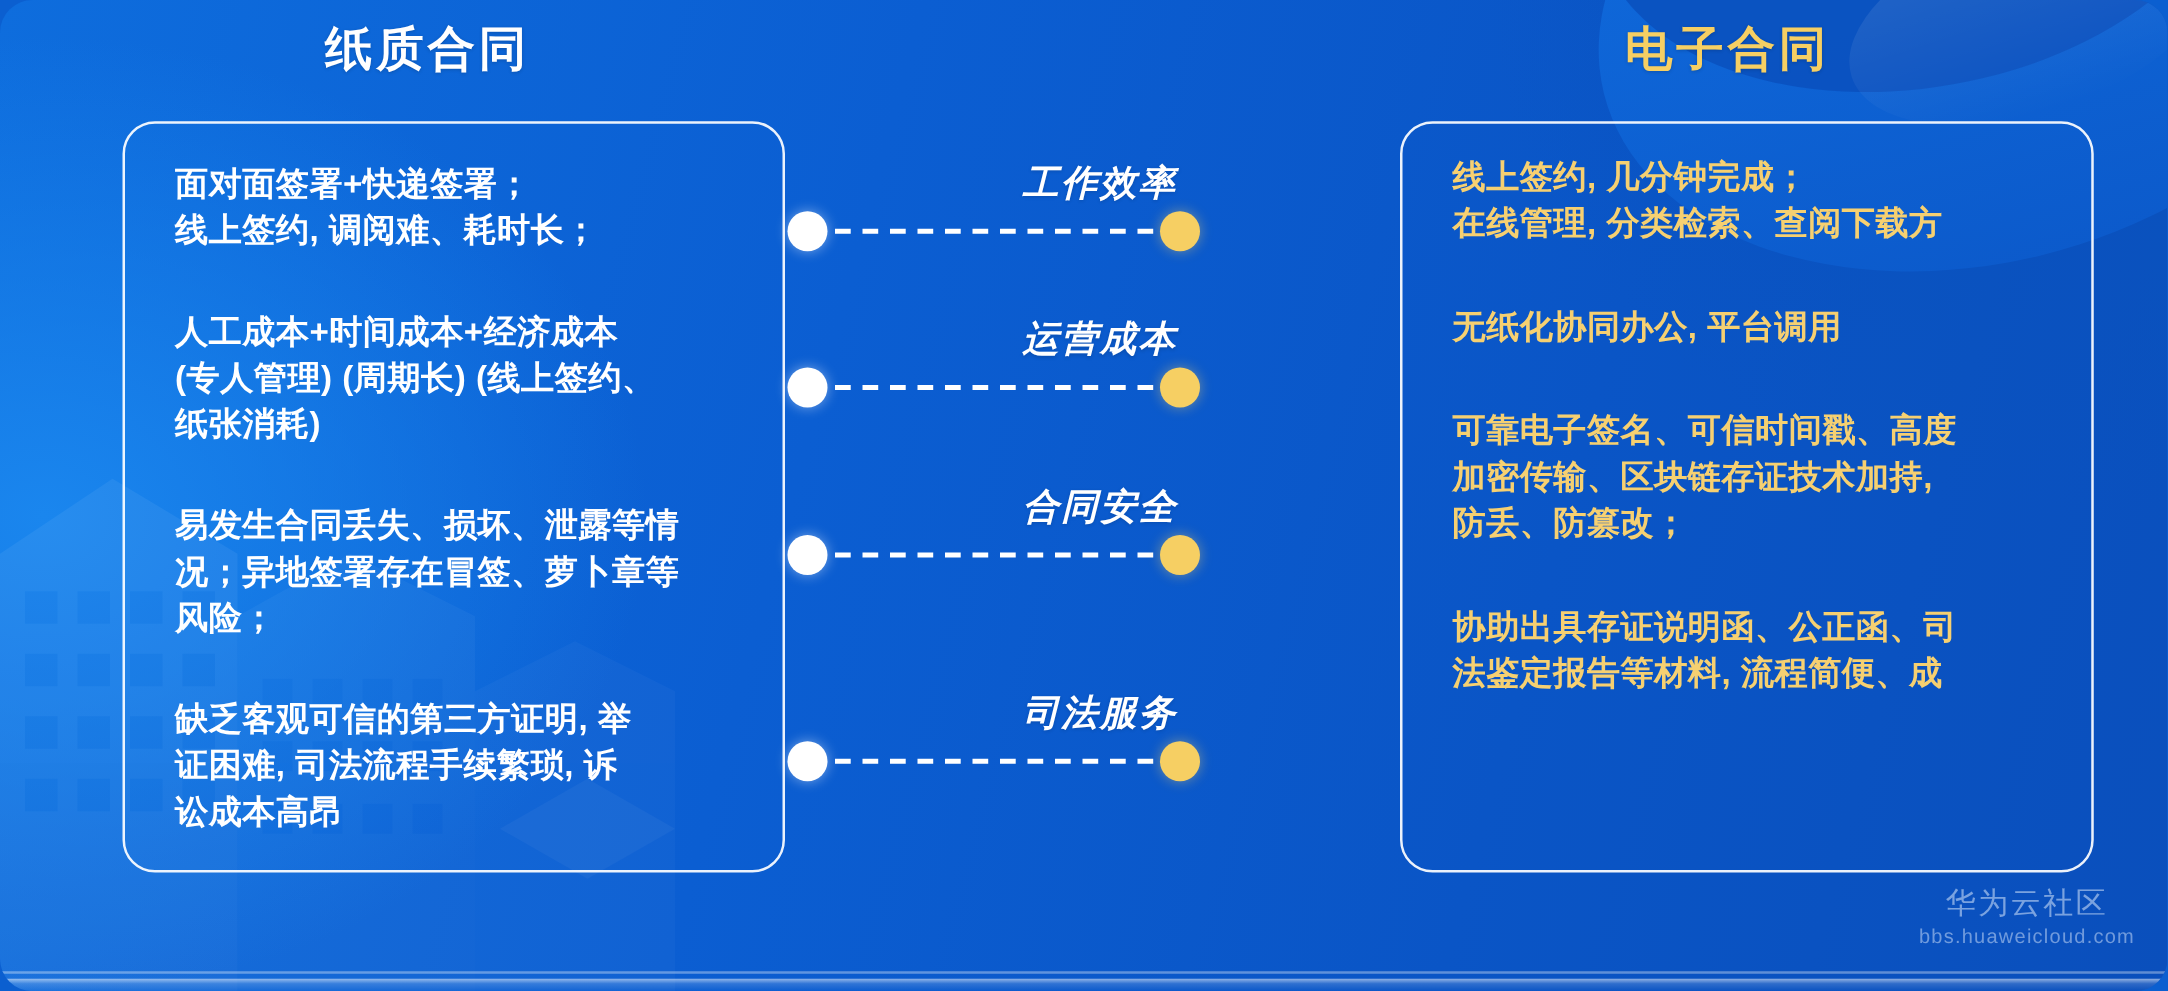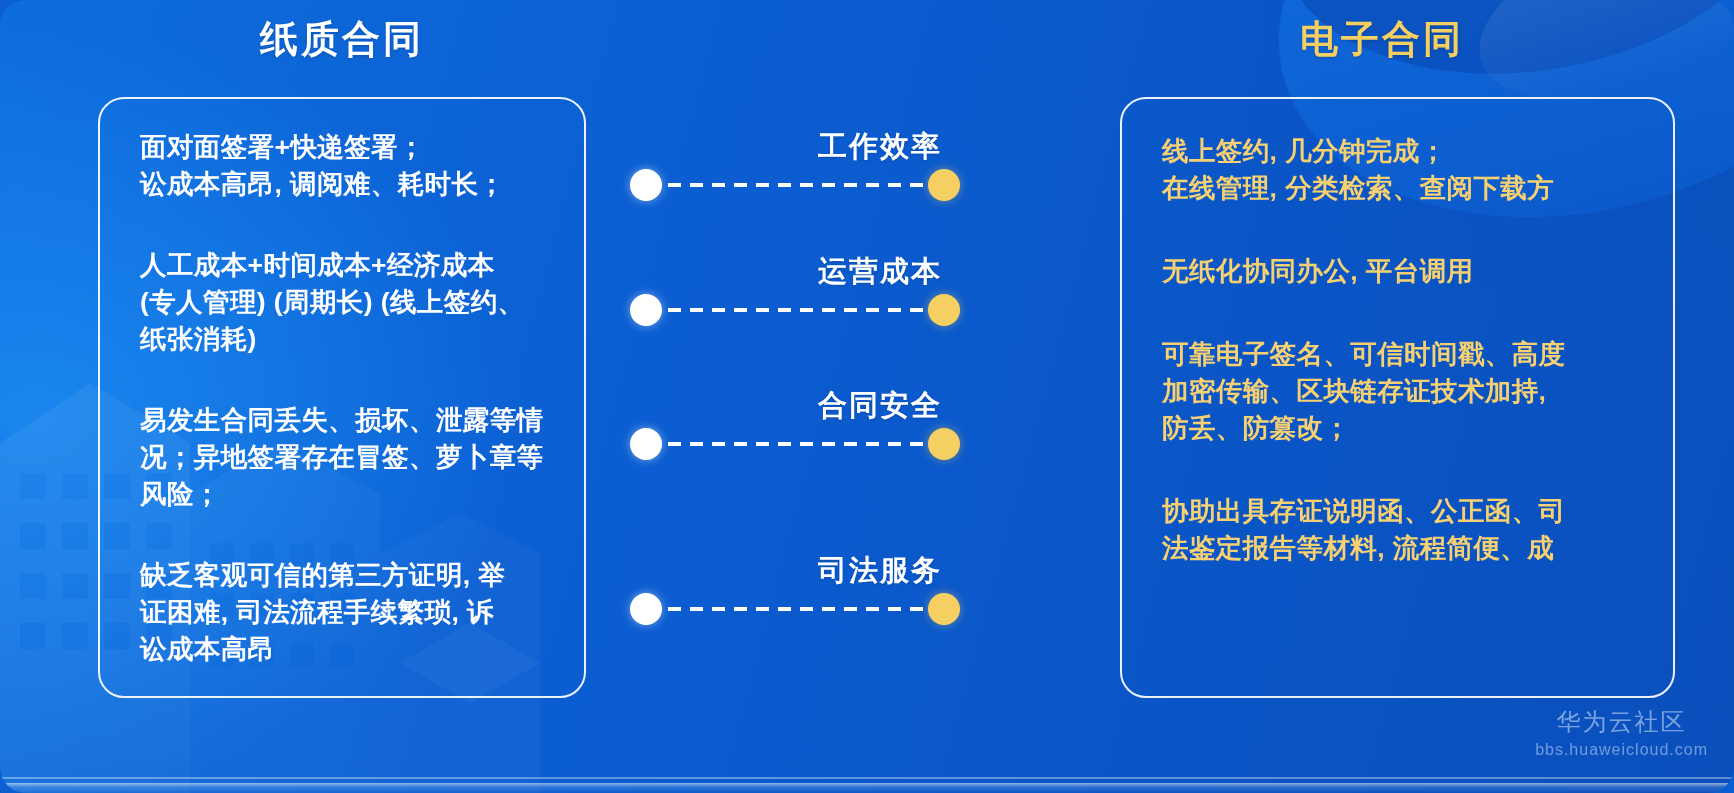--- a/index.html
+++ b/index.html
@@ -36,37 +36,37 @@
 
   
   .head{position:absolute;top:14px;font-size:38px;font-weight:700;letter-spacing:3px;}
   .head-left{left:260px;color:#ffffff;text-shadow:0 1px 3px rgba(0,0,0,.18);}
   .head-right{left:1300px;color:#f6cf63;text-shadow:0 1px 3px rgba(0,0,0,.18);}
 
   
   .card{position:absolute;top:97px;height:601px;
     border:2px solid rgba(255,255,255,.92);border-radius:26px;
     box-sizing:border-box;}
-  .card-left{left:98px;width:488px;}
+  .card-left{left:98px;width:530px;}
   .card-right{left:1120px;width:555px;}
   .card-inner{padding:30px 34px 0 40px;}
   .blk{margin-bottom:28px;}
   .blk p{margin:0;font-size:26.5px;line-height:37px;font-weight:600;letter-spacing:.4px;}
   .card-left .blk p{color:#ffffff;}
   .card-right .blk p{color:#f6d071;}
   .card-left .blk{margin-bottom:44px;}
   .card-right .blk{margin-bottom:46px;}
-  .card-right .card-inner{padding-top:34px;}
+  .card-right .card-inner{padding-top:24px;}
 
   
   .rows{position:absolute;left:640px;top:97px;width:480px;height:601px;}
   .row{position:absolute;left:0;width:480px;height:0;}
   .row-label{position:absolute;left:0;width:480px;text-align:center;
     font-size:29px;font-weight:700;color:#ffffff;letter-spacing:2px;
-    top:-58px;text-shadow:0 1px 3px rgba(0,0,0,.15);}
+    top:-58px;text-shadow:0 1px 3px rgba(0,0,0,.15);font-style:italic;}
   .dot{position:absolute;top:-16px;width:32px;height:32px;border-radius:50%;}
   .dot-l{left:-10px;background:#ffffff;box-shadow:0 0 10px rgba(255,255,255,.45);}
   .dot-r{left:288px;background:#f6cf63;box-shadow:0 0 10px rgba(246,207,99,.45);}
   .dash{position:absolute;left:28px;top:-2px;width:262px;height:4px;
     background-image:linear-gradient(90deg,#ffffff 58%,rgba(255,255,255,0) 0%);
     background-size:22px 4px;background-repeat:repeat-x;}
 
   
   .wm{position:absolute;right:26px;bottom:34px;text-align:center;opacity:.55;}
   .wm-main{font-size:24px;color:#d7e6fb;letter-spacing:2px;}
@@ -118,21 +118,21 @@
     <polygon points="470,430 540,470 470,510 400,470" fill="#ffffff" opacity=".45"></polygon>
   </svg>
 
   <div class="head head-left">纸质合同</div>
   <div class="head head-right">电子合同</div>
 
   <div class="card card-left">
     <div class="card-inner">
       <div class="blk">
         <p>面对面签署+快递签署；</p>
-        <p>讼成本高昂, 调阅难、耗时长；</p>
+        <p>线上签约, 调阅难、耗时长；</p>
       </div>
       <div class="blk">
         <p> 人工成本+时间成本+经济成本</p>
         <p>(专人管理) (周期长) (线上签约、</p>
         <p>纸张消耗)</p>
       </div>
       <div class="blk">
         <p>易发生合同丢失、损坏、泄露等情</p>
         <p>况；异地签署存在冒签、萝卜章等</p>
         <p>风险；</p>

